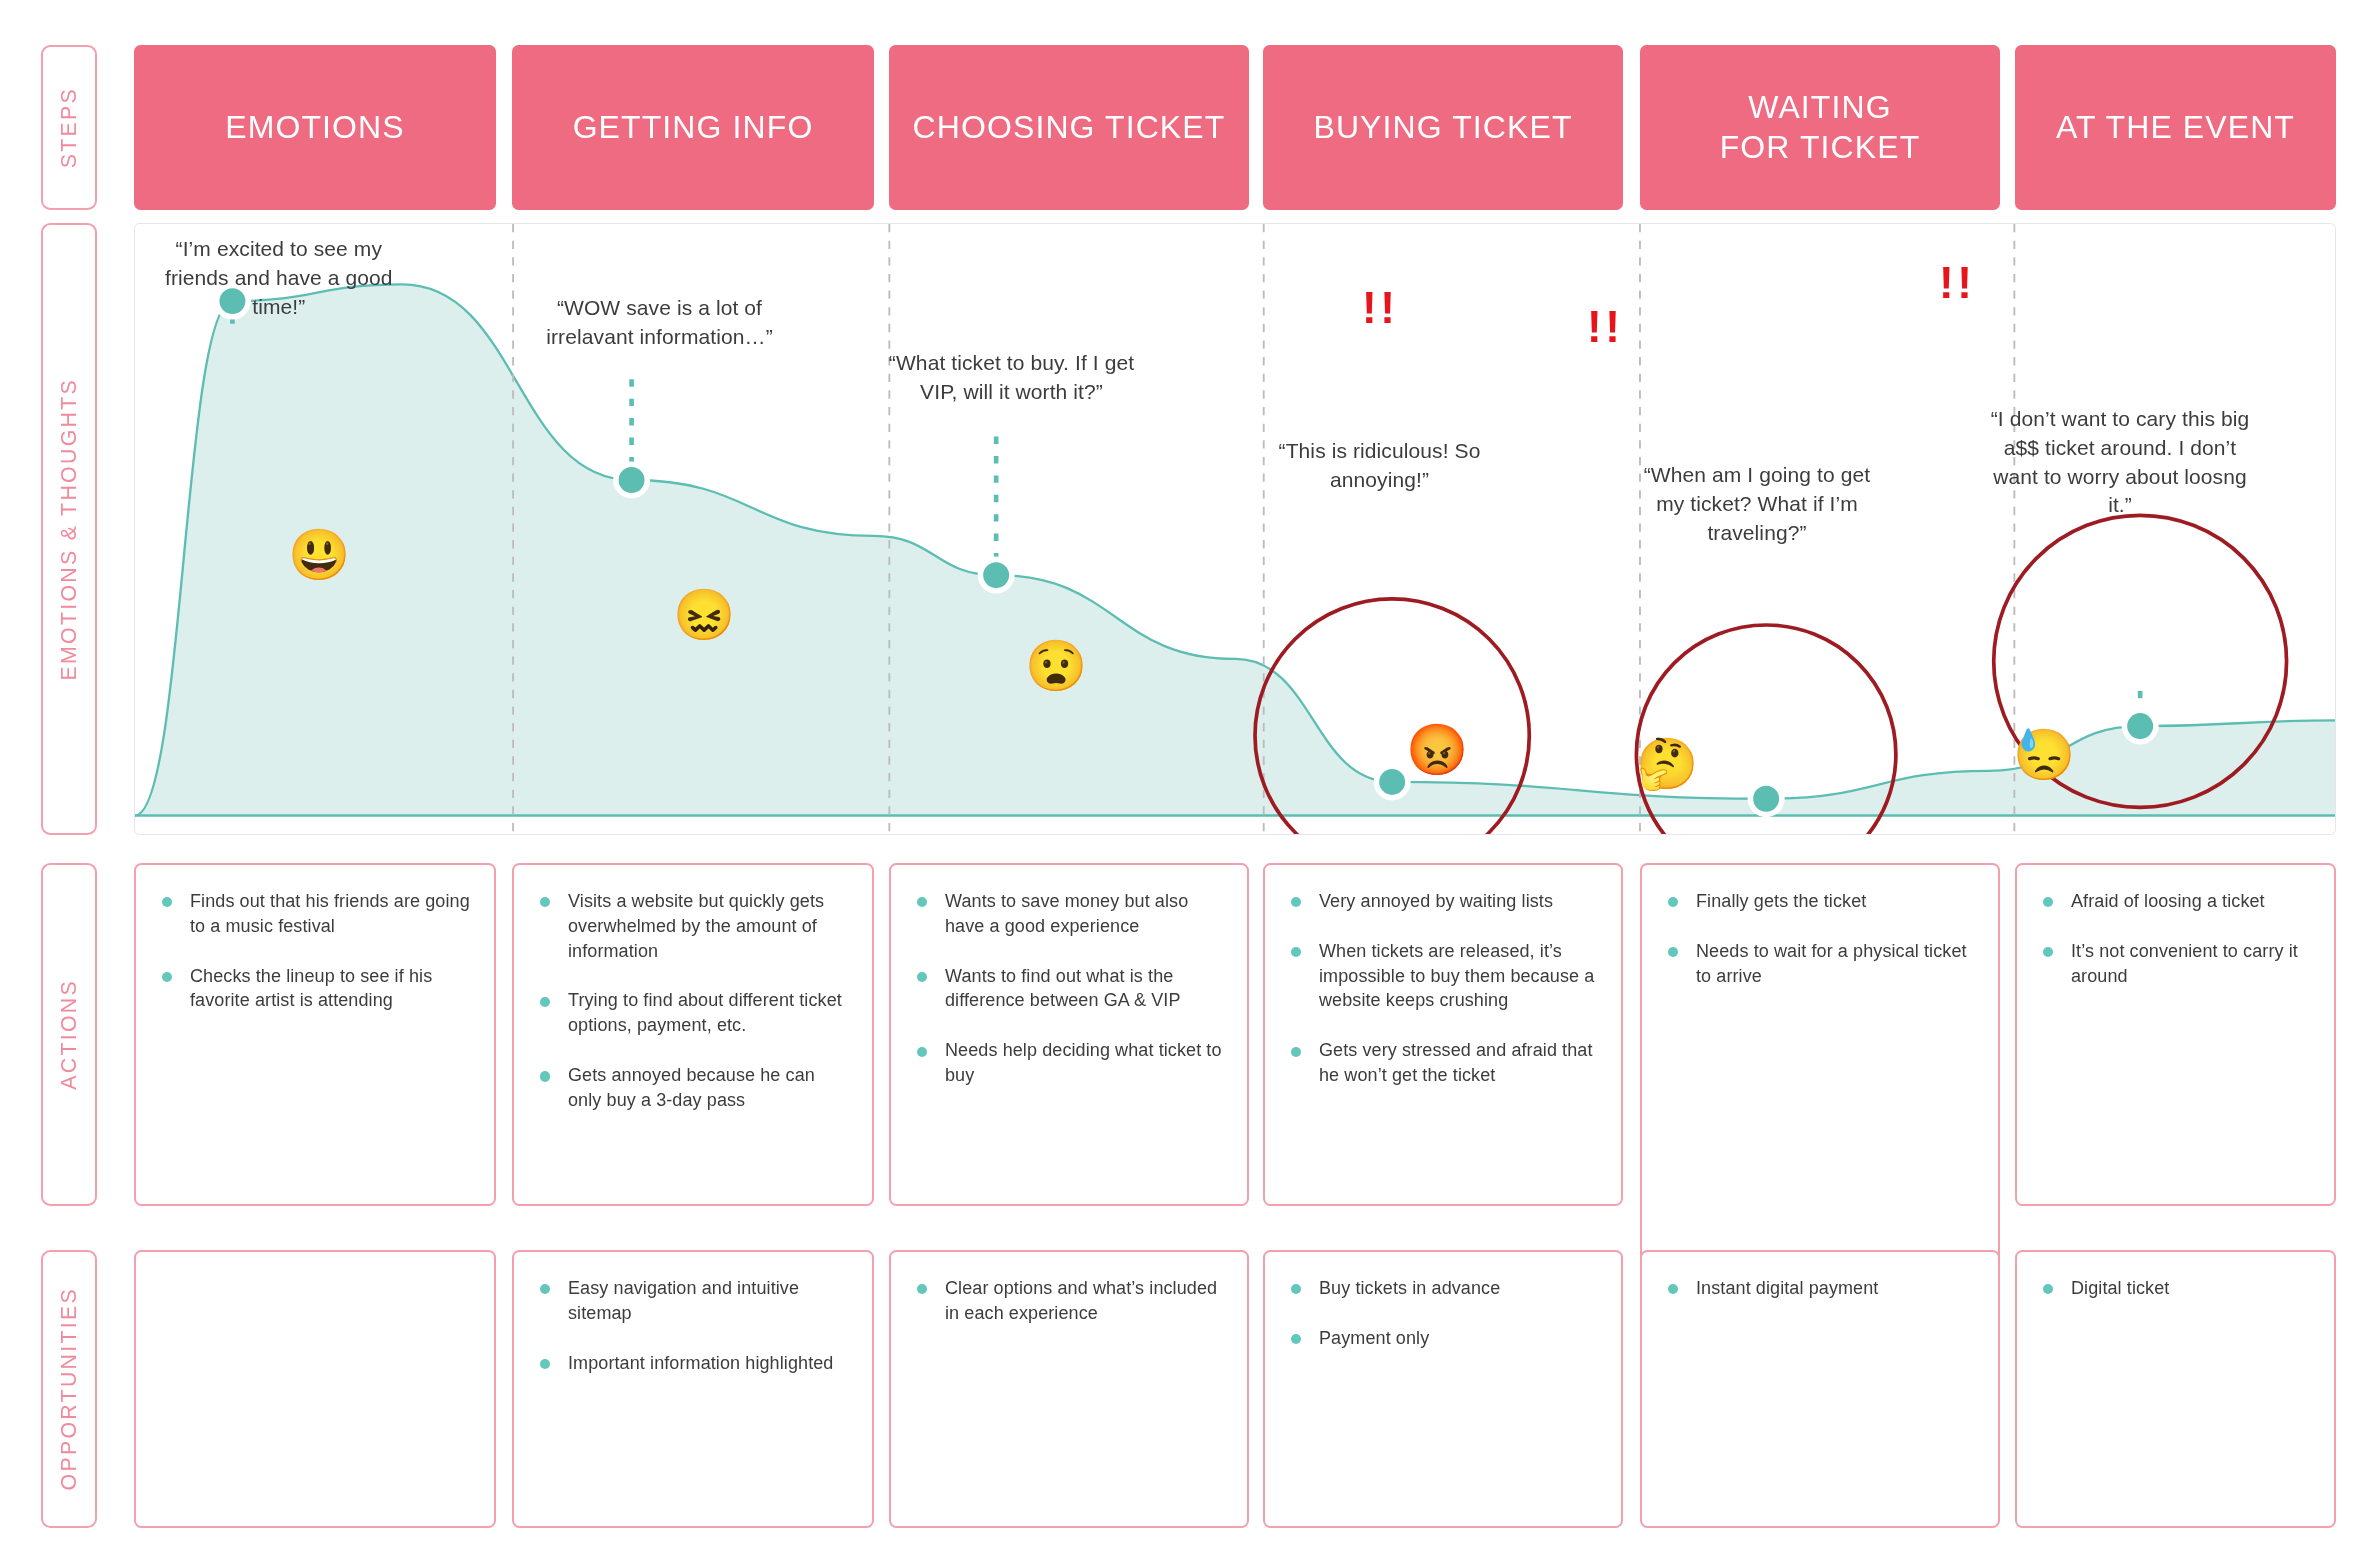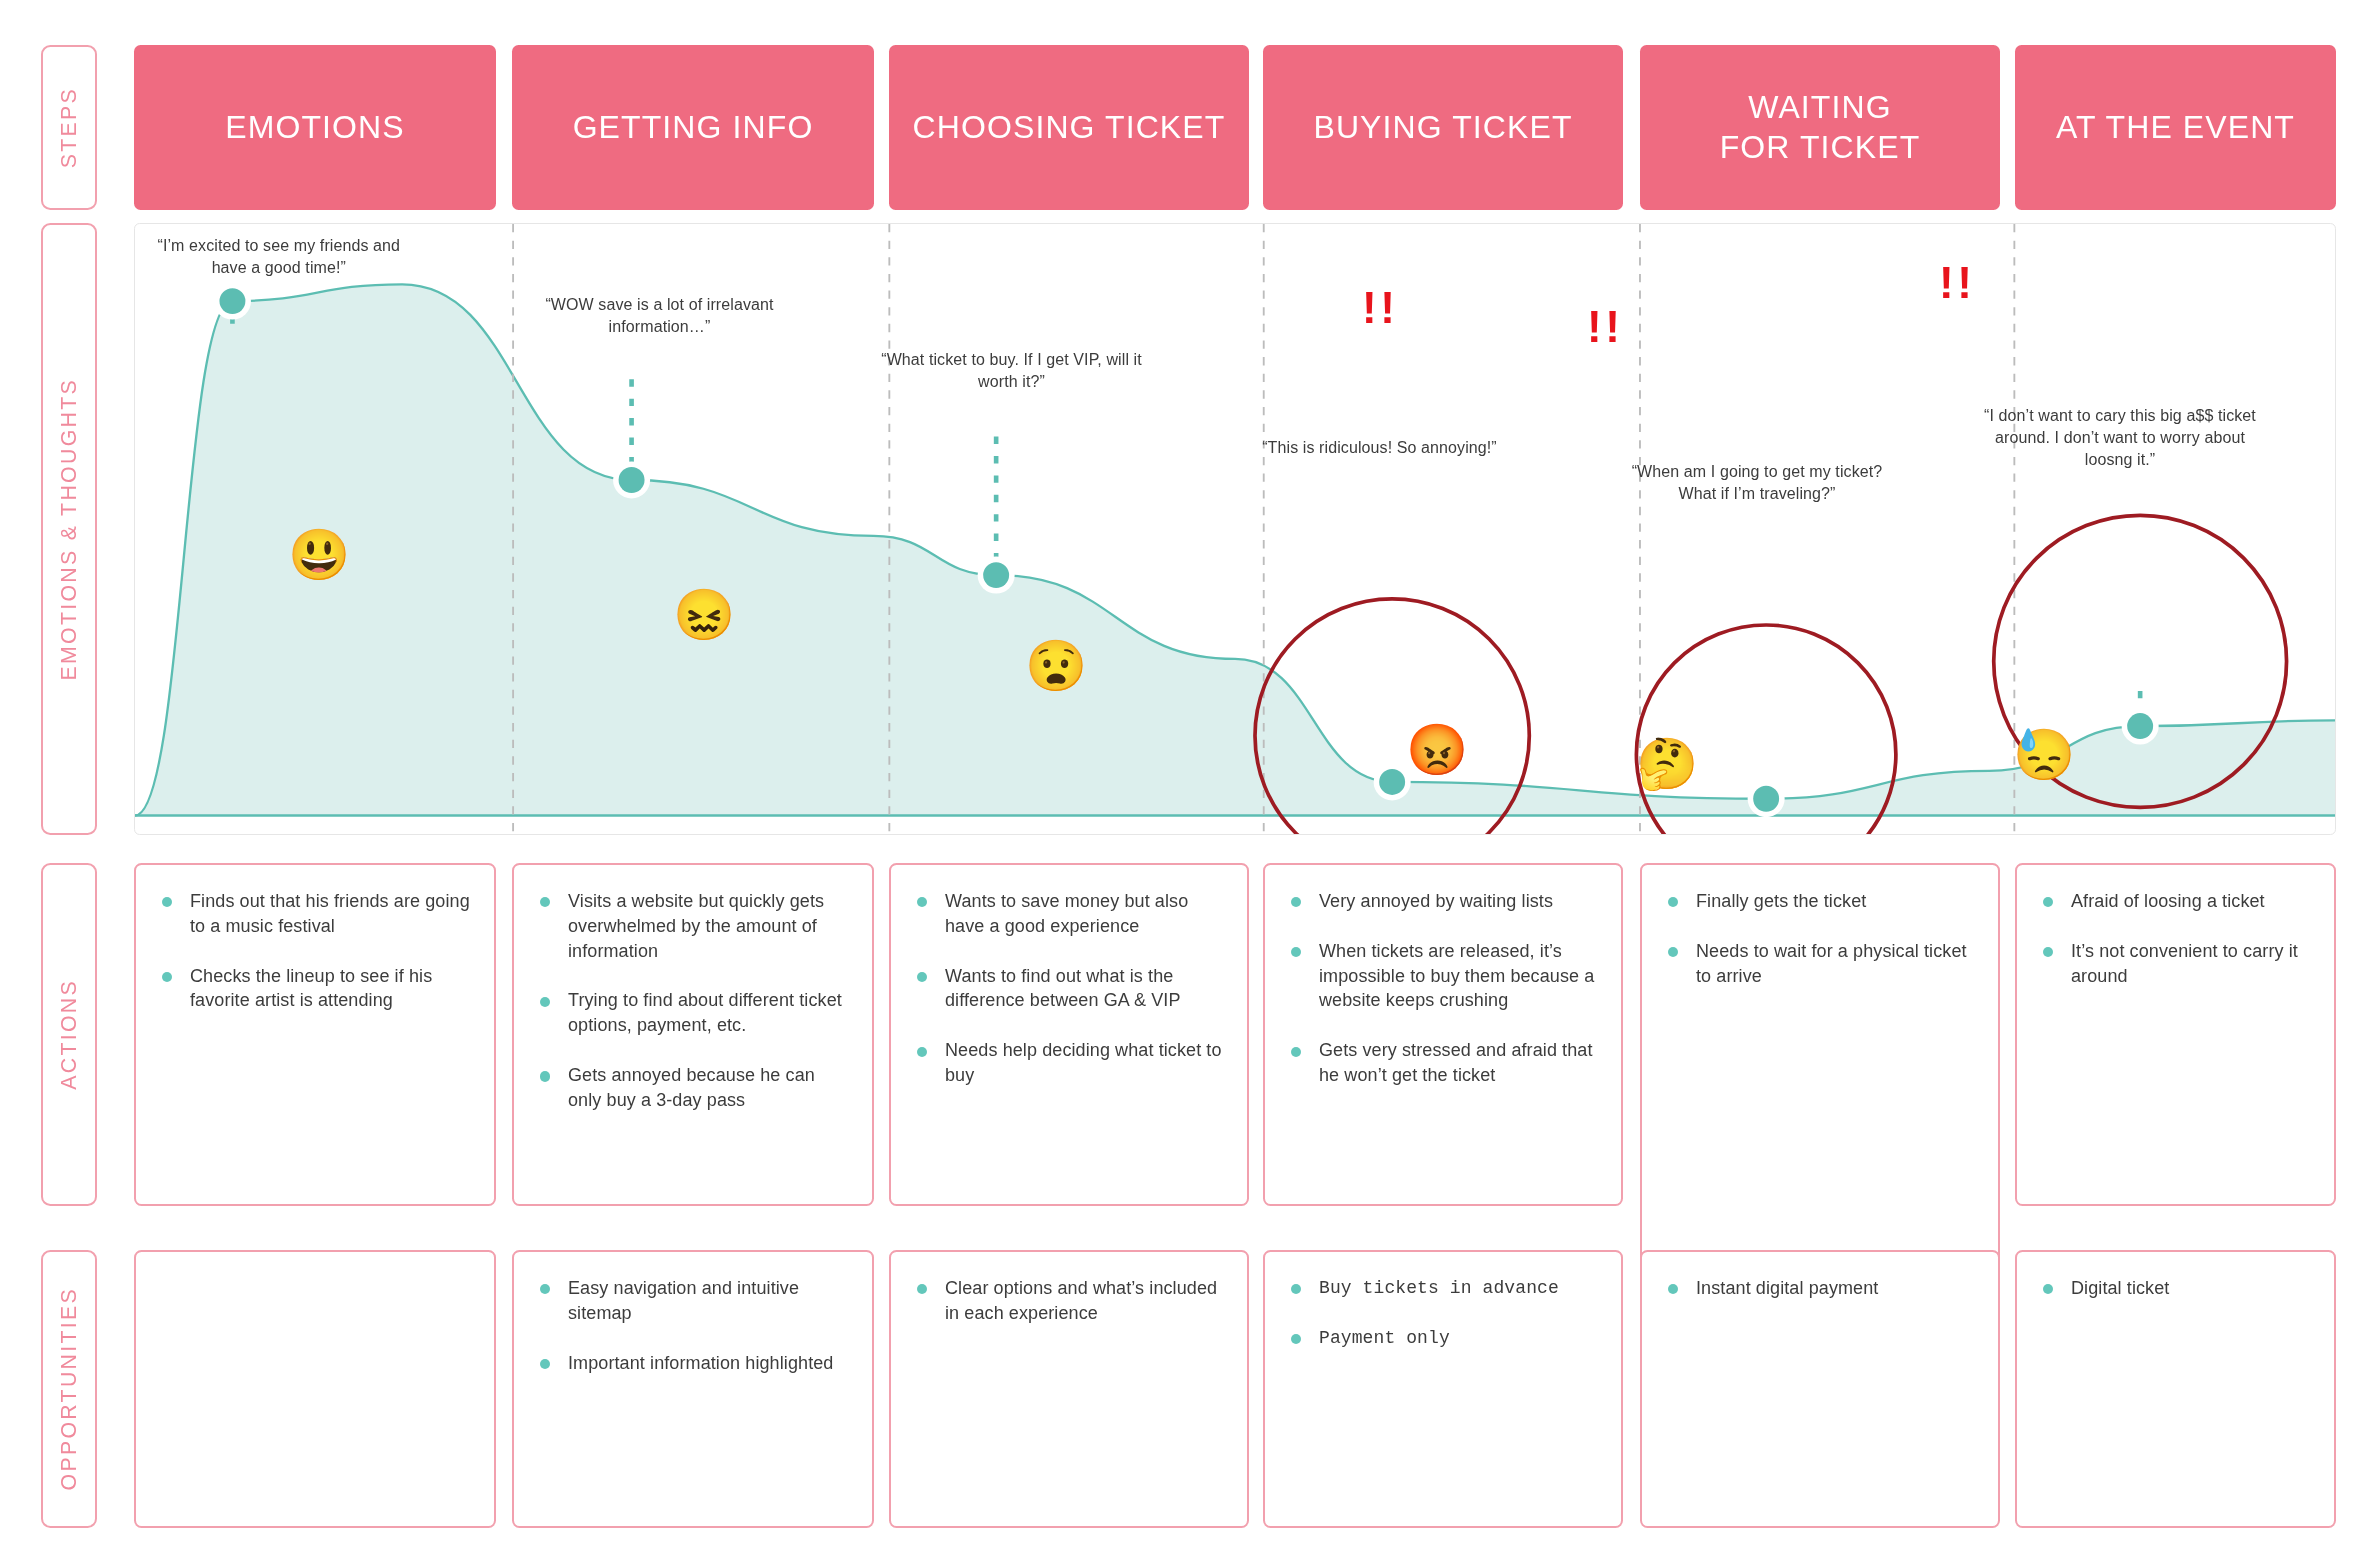--- a/index.html
+++ b/index.html
@@ -56,21 +56,21 @@
     width: 2202px; height: 612px;
     border: 0.9px solid #e6e6e6;
     border-radius: 5.6px;
     background: #ffffff;
     overflow: hidden;
   }
   #emotions-svg { position: absolute; inset: 0; width: 100%; height: 100%; }
 
   .quote {
     position: absolute;
-    font-size: 16px;
+    font-size: 21px;
     line-height: 1.37;
     color: #3c3c3c;
     text-align: center;
     letter-spacing: 0.1px;
   }
   .emoji {
     position: absolute;
     font-size: 50px;
     line-height: 1;
     user-select: none;
@@ -253,21 +253,21 @@
         <ul class="bullets">
           <li>Easy navigation and intuitive sitemap</li>
           <li>Important information highlighted</li>
         </ul>
       </div>
       <div class="card" style="left: 889px; width: 360px; top: 1250px; height: 278px;">
         <ul class="bullets">
           <li>Clear options and what’s included in each experience</li>
         </ul>
       </div>
-      <div class="card" style="left: 1263px; width: 360px; top: 1250px; height: 278px; font-family: Liberation Mono, monospace;">
+      <div class="card" style="left: 1263px; width: 360px; top: 1250px; height: 278px;">
         <ul class="bullets">
           <li>Buy tickets in advance</li>
           <li>Payment only</li>
         </ul>
       </div>
       <div class="card" style="left: 1640px; width: 360px; top: 1250px; height: 278px;">
         <ul class="bullets">
           <li>Instant digital payment</li>
         </ul>
       </div>

